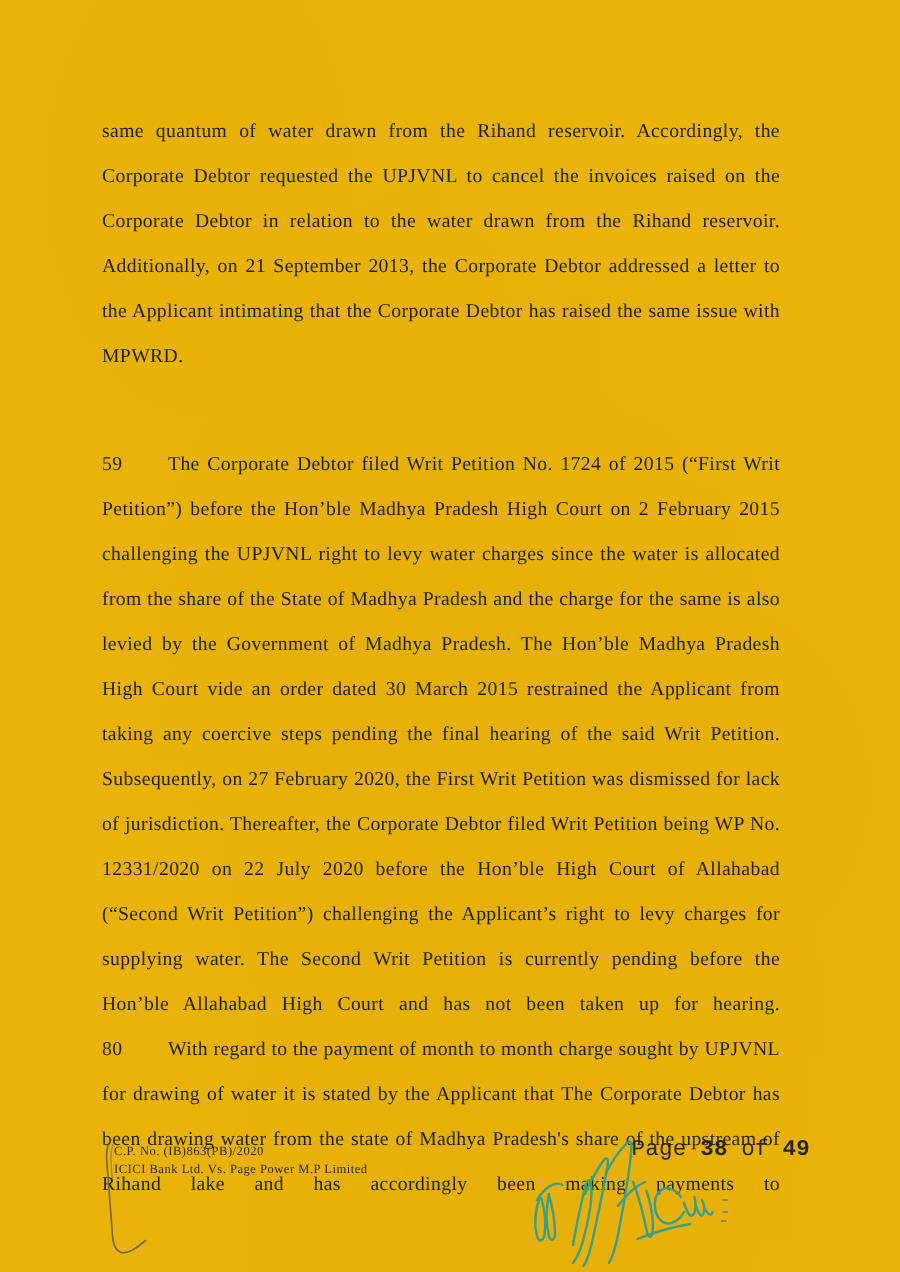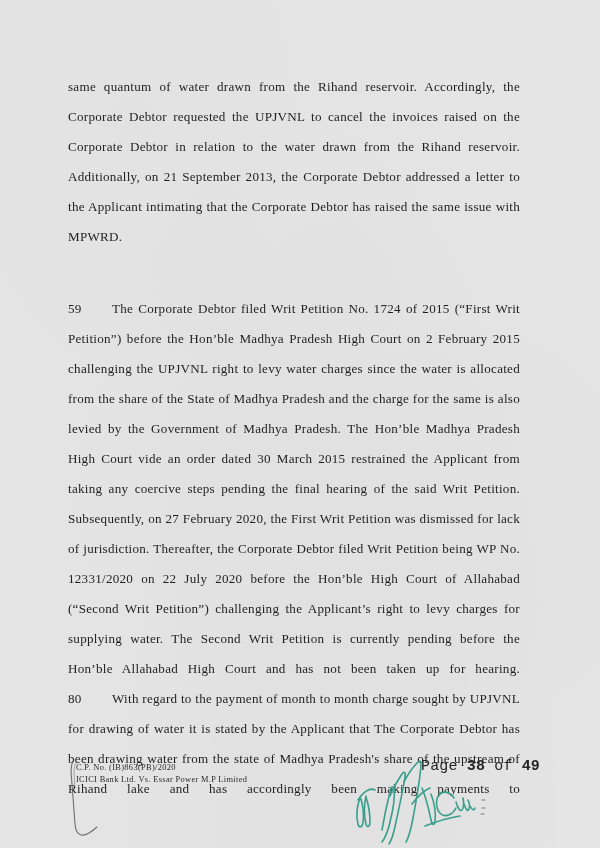--- a/index.html
+++ b/index.html
@@ -6,21 +6,21 @@
   html, body {
     margin: 0;
     padding: 0;
     background: #ffffff;
   }
 
   .page {
     position: relative;
     width: 600px;
     height: 848px;
-    background: #e5e5e5;
+    background: #eab308;
     overflow: hidden;
     font-family: "Liberation Serif", "DejaVu Serif", serif;
     color: #1b1b1b;
   }
 
   
   .scan-tint {
     position: absolute;
     inset: 0;
     background:
@@ -141,21 +141,21 @@
 
   <div class="footer">
 
     <svg class="margin-mark" viewBox="0 0 60 82">
       <path d="M14 2 C10 6, 11 16, 12 26 C13 40, 14 54, 15 66 C15.5 72, 17 76, 21 77 C26 78, 31 74, 37 69" fill="none" stroke="#5b5b5b" stroke-width="1.1" stroke-linecap="round" opacity="0.85"></path>
       <path d="M16 4 C13 9, 14 18, 15 28" fill="none" stroke="#6a6a6a" stroke-width="0.9" stroke-linecap="round" opacity="0.6"></path>
     </svg>
 
     <div class="case-block">
       <div>C.P. No. (IB)863(PB)/2020</div>
-      <div>ICICI Bank Ltd. Vs. Essar Power M.P  Limited</div>
+      <div>ICICI Bank Ltd. Vs. Page Power M.P  Limited</div>
     </div>
 
     <svg class="signature" viewBox="0 0 160 96">
       <g fill="none" stroke="#3a9e8c" stroke-width="1.6" stroke-linecap="round" stroke-linejoin="round">
         <path d="M30 46 C27 54, 26 64, 28 72 C29 76, 32 76, 33 71 C34 64, 33 54, 31 47"></path>
         <path d="M36 44 C34 53, 34 64, 36 72 C37 76, 40 75, 40 70 C40 62, 38 51, 36 45"></path>
         <path d="M28 48 C33 40, 40 35, 45 38"></path>
         <path d="M52 78 C54 66, 57 52, 60 40 C61 35, 63 33, 64 37 C65 44, 63 58, 60 70 C58 79, 55 86, 52 90"></path>
         <path d="M60 44 C63 36, 68 28, 72 22 C74 19, 76 20, 75 25 C73 38, 69 56, 66 70 C64 80, 62 88, 59 92"></path>
         <path d="M74 30 C78 22, 84 14, 88 10 C90 8, 91 9, 91 13 C90 28, 86 50, 83 66 C81 77, 79 85, 76 90"></path>

